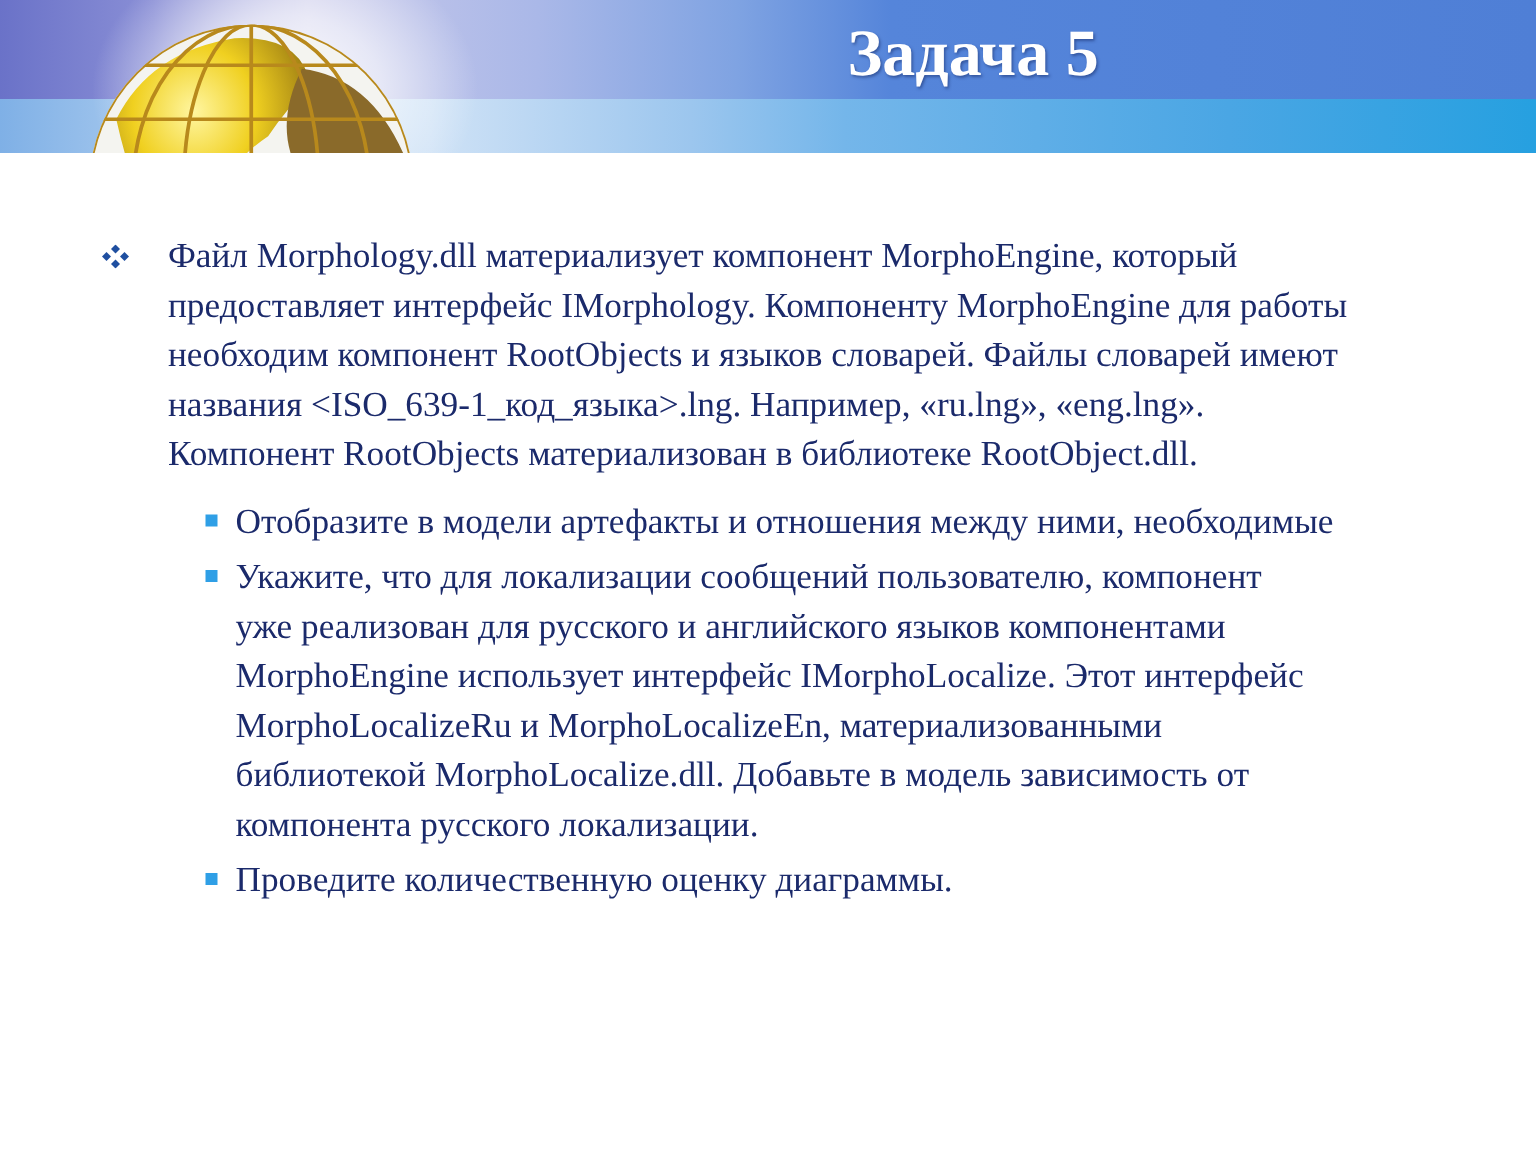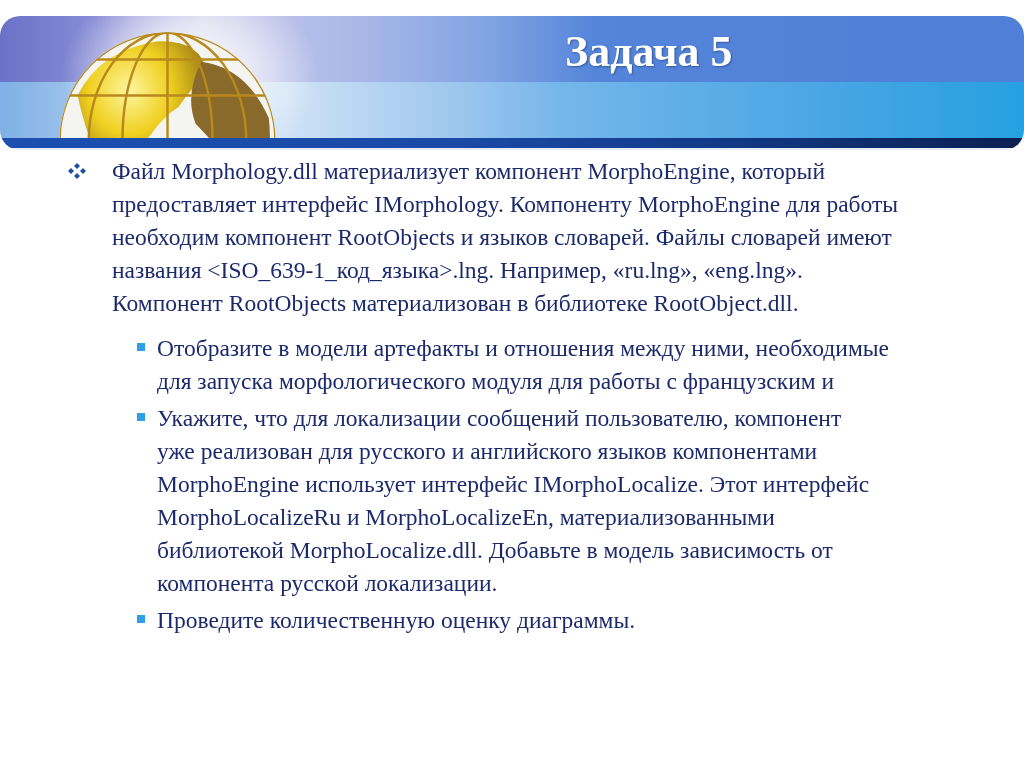--- a/index.html
+++ b/index.html
@@ -1,21 +1,21 @@
 <!DOCTYPE html>
 <html><head>
 <meta charset="utf-8">
 <style>
   html, body { margin: 0; padding: 0; }
   body {
     width: 1024px; height: 767px; overflow: hidden; background: #ffffff;
     position: relative;
     font-family: "Liberation Serif", "DejaVu Serif", serif;
   }
-  .header { position: absolute; left: 0; top: 16px; width: 1024px; height: 134px; overflow: hidden; border-radius: 20px; }
+  .header { position: absolute; left: 0; top: 0; width: 1024px; height: 102px; overflow: hidden; }
   .band-top {
     position: absolute; left: 0; top: 0; width: 1024px; height: 66px;
     background: linear-gradient(90deg, #6a72c8 0%, #8a8fd6 10%, #c9c9ea 20%, #aab8e8 35%, #7fa3e2 48%, #5585da 58%, #4f7fd6 100%);
   }
   .band-bottom {
     position: absolute; left: 0; top: 66px; width: 1024px; height: 56px;
     background: linear-gradient(90deg, #7fb0e6 0%, #bcd6f2 15%, #cfe2f6 28%, #9cc6ee 45%, #74b6ea 55%, #4aa6e4 80%, #26a0e0 100%);
   }
   .stripe {
     position: absolute; left: 0; top: 122px; width: 1024px; height: 10px;
@@ -93,30 +93,29 @@
     <div>необходим компонент RootObjects и языков словарей. Файлы словарей имеют</div>
     <div>названия &lt;ISO_639-1_код_языка&gt;.lng. Например, «ru.lng», «eng.lng».</div>
     <div>Компонент RootObjects материализован в библиотеке RootObject.dll.</div>
   </div>
 
   <div class="gap1"></div>
 
   <div class="l2">
     <span class="sq"></span>
     <div>Отобразите в модели артефакты и отношения между ними, необходимые</div>
-    <div>для запуска морфологического модуля для работы с французским и</div>
   </div>
 
   <div class="l2">
     <span class="sq"></span>
     <div>Укажите, что для локализации сообщений пользователю, компонент</div>
     <div>уже реализован для русского и английского языков компонентами</div>
     <div>MorphoEngine использует интерфейс IMorphoLocalize. Этот интерфейс</div>
     <div>MorphoLocalizeRu и MorphoLocalizeEn, материализованными</div>
     <div>библиотекой MorphoLocalize.dll. Добавьте в модель зависимость от</div>
-    <div>компонента русской локализации.</div>
+    <div>компонента русского локализации.</div>
   </div>
 
   <div class="l2">
     <span class="sq"></span>
     <div>Проведите количественную оценку диаграммы.</div>
   </div>
 </div>
 
 </body></html>

